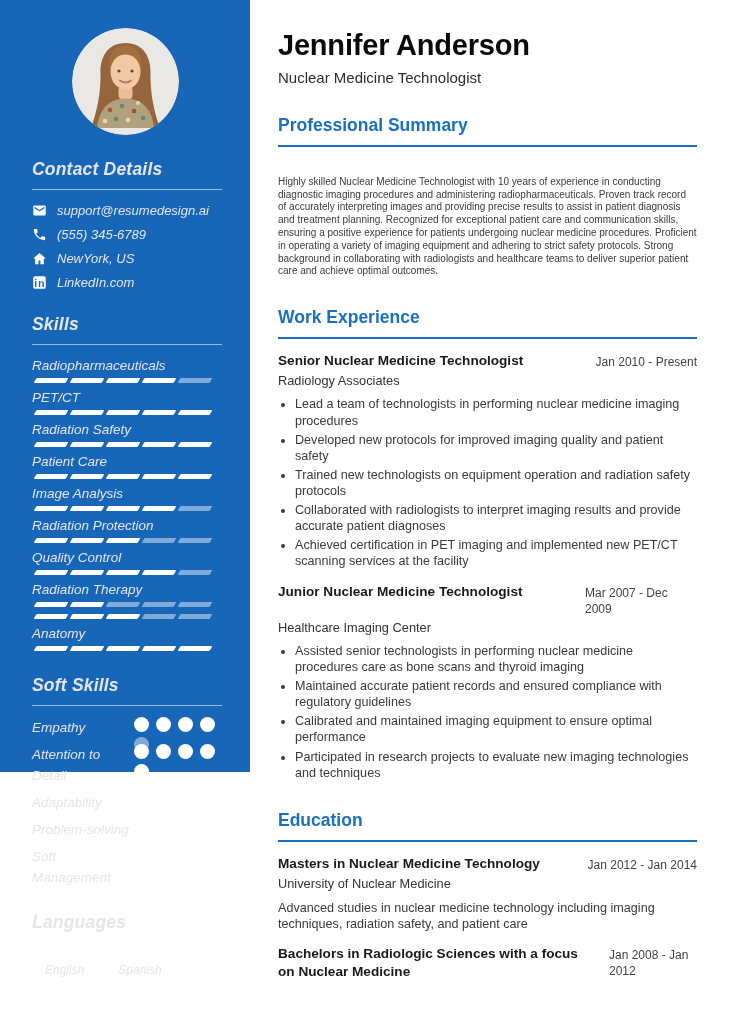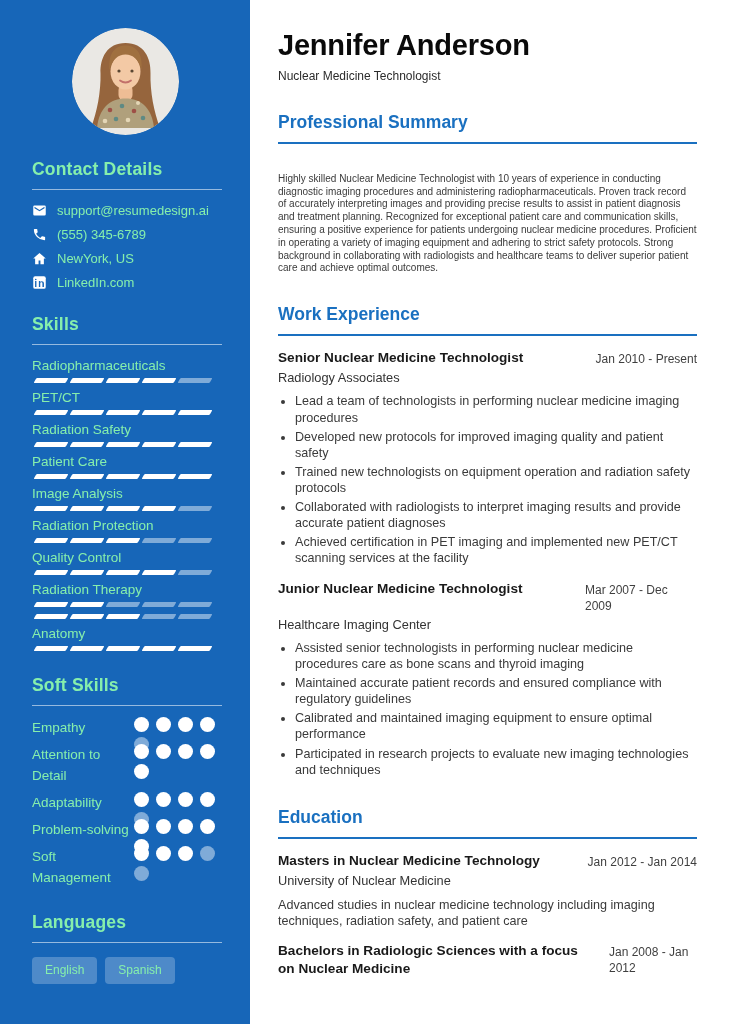--- a/index.html
+++ b/index.html
@@ -5,24 +5,25 @@
   * { box-sizing: border-box; }
   html,body { margin:0; padding:0; }
   body {
     width:730px; height:1024px; overflow:hidden;
     display:flex;
     font-family:"Liberation Sans", sans-serif;
     background:#fff;
   }
   
   .sidebar {
-    width:250px; min-width:250px; height:1024px;
+    width:250px; min-width:250px; height:772px;
     background:var(--sidebar-bg,#1766b8);
-    color:#86efac;
+    color:#e5e5e5;
     padding:28px 0 0 0;
+    font-style:italic;
   }
   .photo-wrap { width:107px; height:107px; margin:0 auto; border-radius:50%; overflow:hidden; }
   .sb-section { padding:0 28px 0 32px; }
   .sb-heading {
     font-size:17.5px; font-weight:bold; letter-spacing:.2px;
     margin-top:24px; padding-bottom:9px;
     border-bottom:1px solid rgba(255,255,255,.55);
   }
   .contact-list { margin-top:13px; }
   .contact-item { display:flex; align-items:center; gap:10px; margin-bottom:9px; font-size:13px; }
@@ -41,21 +42,21 @@
   .dot { width:15px; height:15px; border-radius:50%; background:var(--fill-off,rgba(255,255,255,.45)); }
   .dot.on { background:#fff; }
   .lang-list { margin-top:14px; display:flex; gap:8px; }
   .pill {
     background:rgba(255,255,255,.24); border-radius:4px;
     padding:6px 13px 7px; font-size:12px;
   }
   
   .main { flex:1; background:#fff; padding:30px 33px 0 28px; color:#3a3a3a; }
   .name { font-size:29px; font-weight:bold; color:#0a0a0a; letter-spacing:-.2px; line-height:1.1; }
-  .role { font-size:12px; color:#2b2b2b; margin-top:7px; }
+  .role { font-size:15px; color:#2b2b2b; margin-top:7px; }
   .section { margin-top:29px; }
   .sec-heading {
     color:var(--accent,#1a70c0); font-size:17.5px; font-weight:bold;
     padding-bottom:9px; border-bottom:2px solid var(--accent,#1a70c0);
   }
   .summary-text { margin-top:29px; font-size:10px; line-height:1.28; }
   .entry { margin-top:13px; }
   .entry-head { display:flex; justify-content:space-between; align-items:flex-start; gap:14px; }
   .entry-title { font-size:13.6px; font-weight:bold; color:#191919; line-height:1.3; }
   .entry-date { font-size:12px; color:#3f3f3f; flex:0 0 auto; max-width:112px; padding-top:2px; line-height:1.35; }

